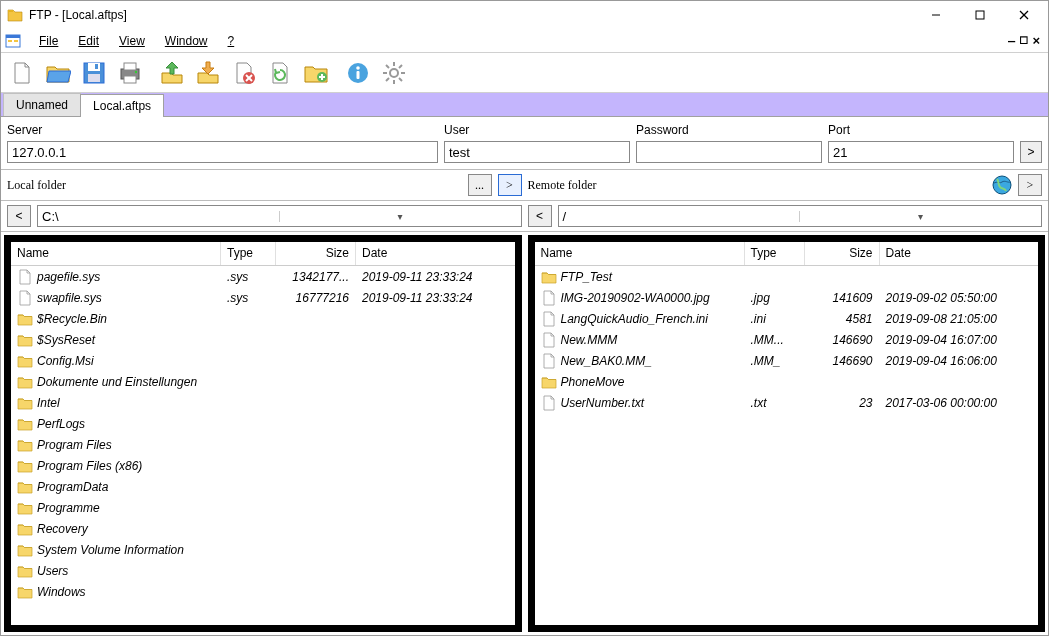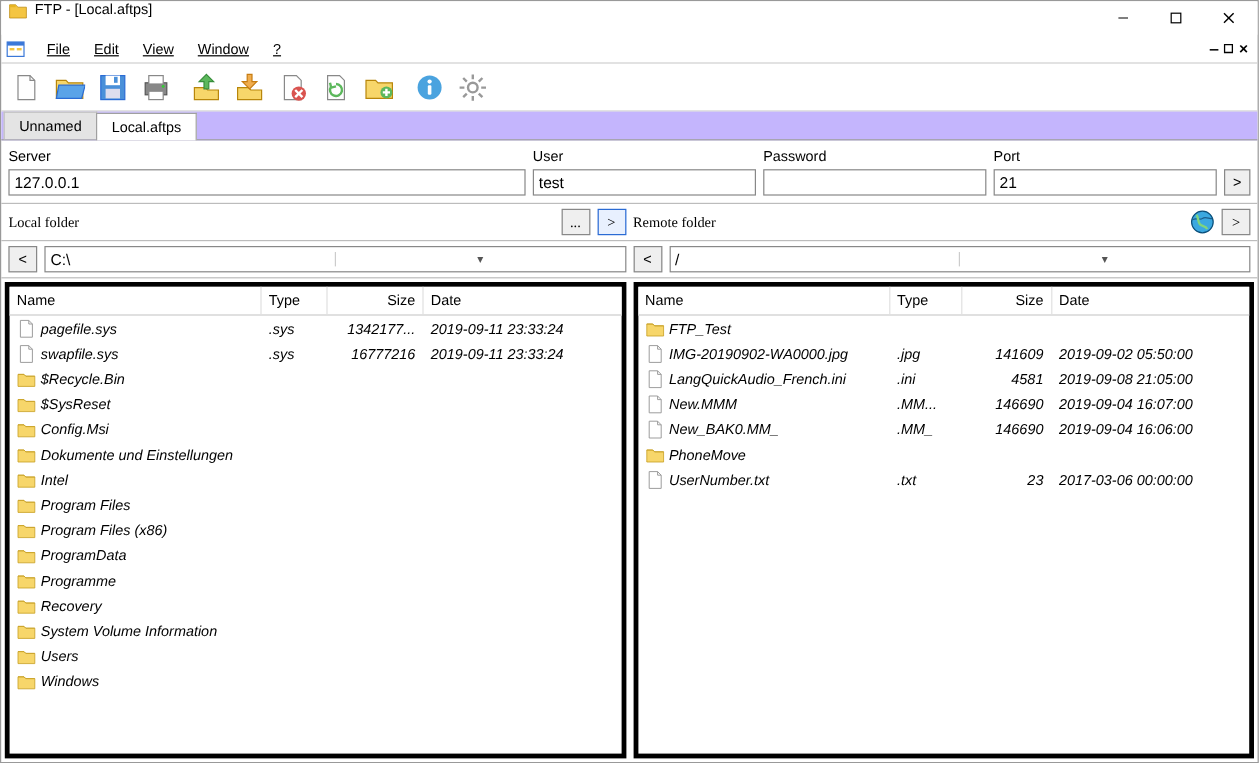--- a/index.html
+++ b/index.html
@@ -12,21 +12,21 @@
   overflow: hidden;
   border: 1px solid #999;
   display: flex;
   flex-direction: column;
 }
 
 
 .titlebar {
   height: 28px;
   display: flex;
-  align-items: flex-start;
+  align-items: center;
   padding: 0 2px 0 6px;
   background: #fff;
 }
 .title-icon { width: 16px; height: 16px; margin-right: 6px; }
 .title-text { flex: 1; font-size: 12px; }
 .win-controls { display: flex; }
 .win-btn { width: 44px; height: 28px; display: flex; align-items: center; justify-content: center; }
 .win-btn svg { width: 10px; height: 10px; }
 
 
@@ -116,21 +116,21 @@
 }
 .path-combo {
   flex:1; display:flex; border:1px solid #888; height:22px; align-items:center;
   background:#fff;
 }
 .path-combo span { flex:1; padding: 0 4px; font-size:13px; }
 .path-combo .dd { width:18px; text-align:center; border-left:1px solid #ccc; font-size:10px; color:#555;}
 
 
 .main-split { flex:1; display:flex; min-height:0; border-top: none;}
-.pane { flex:1; display:flex; flex-direction:column; border:4px solid #000000; margin:3px; min-height:0;}
+.pane { flex:1; display:flex; flex-direction:column; border:7px solid #000000; margin:3px; min-height:0;}
 .pane-head {
   display:flex; border-bottom: 1px solid #ccc; background:#fff; height:24px;
   font-size:12px;
 }
 .col { padding: 4px 6px; border-right: 1px solid #e0e0e0; overflow:hidden; white-space:nowrap; }
 .col:last-child { border-right:none; }
 .col.right { text-align: right; }
 
 .pane-body { flex:1; overflow-y: scroll; overflow-x:hidden;font-style:italic; }
 .row {
@@ -441,20 +441,32 @@
           <div class="col" style="width:55px"></div>
           <div class="col right" style="width:80px"></div>
           <div class="col" style="flex:1"></div>
         </div>
         <div class="row">
           <div class="col name-cell" style="width:210px">
             <span class="ficon"><svg viewBox="0 0 16 16">
                 <path d="M1 4h5l1.5 1.5H15V14H1z" fill="#f7d66a" stroke="#c9a227" stroke-width="0.7"></path>
                 <path d="M1 4h5l1.5 1.5H15" fill="none" stroke="#c9a227" stroke-width="0.7"></path>
               </svg></span>
+            <span>PerfLogs</span>
+          </div>
+          <div class="col" style="width:55px"></div>
+          <div class="col right" style="width:80px"></div>
+          <div class="col" style="flex:1"></div>
+        </div>
+        <div class="row">
+          <div class="col name-cell" style="width:210px">
+            <span class="ficon"><svg viewBox="0 0 16 16">
+                <path d="M1 4h5l1.5 1.5H15V14H1z" fill="#f7d66a" stroke="#c9a227" stroke-width="0.7"></path>
+                <path d="M1 4h5l1.5 1.5H15" fill="none" stroke="#c9a227" stroke-width="0.7"></path>
+              </svg></span>
             <span>Program Files</span>
           </div>
           <div class="col" style="width:55px"></div>
           <div class="col right" style="width:80px"></div>
           <div class="col" style="flex:1"></div>
         </div>
         <div class="row">
           <div class="col name-cell" style="width:210px">
             <span class="ficon"><svg viewBox="0 0 16 16">
                 <path d="M1 4h5l1.5 1.5H15V14H1z" fill="#f7d66a" stroke="#c9a227" stroke-width="0.7"></path>

